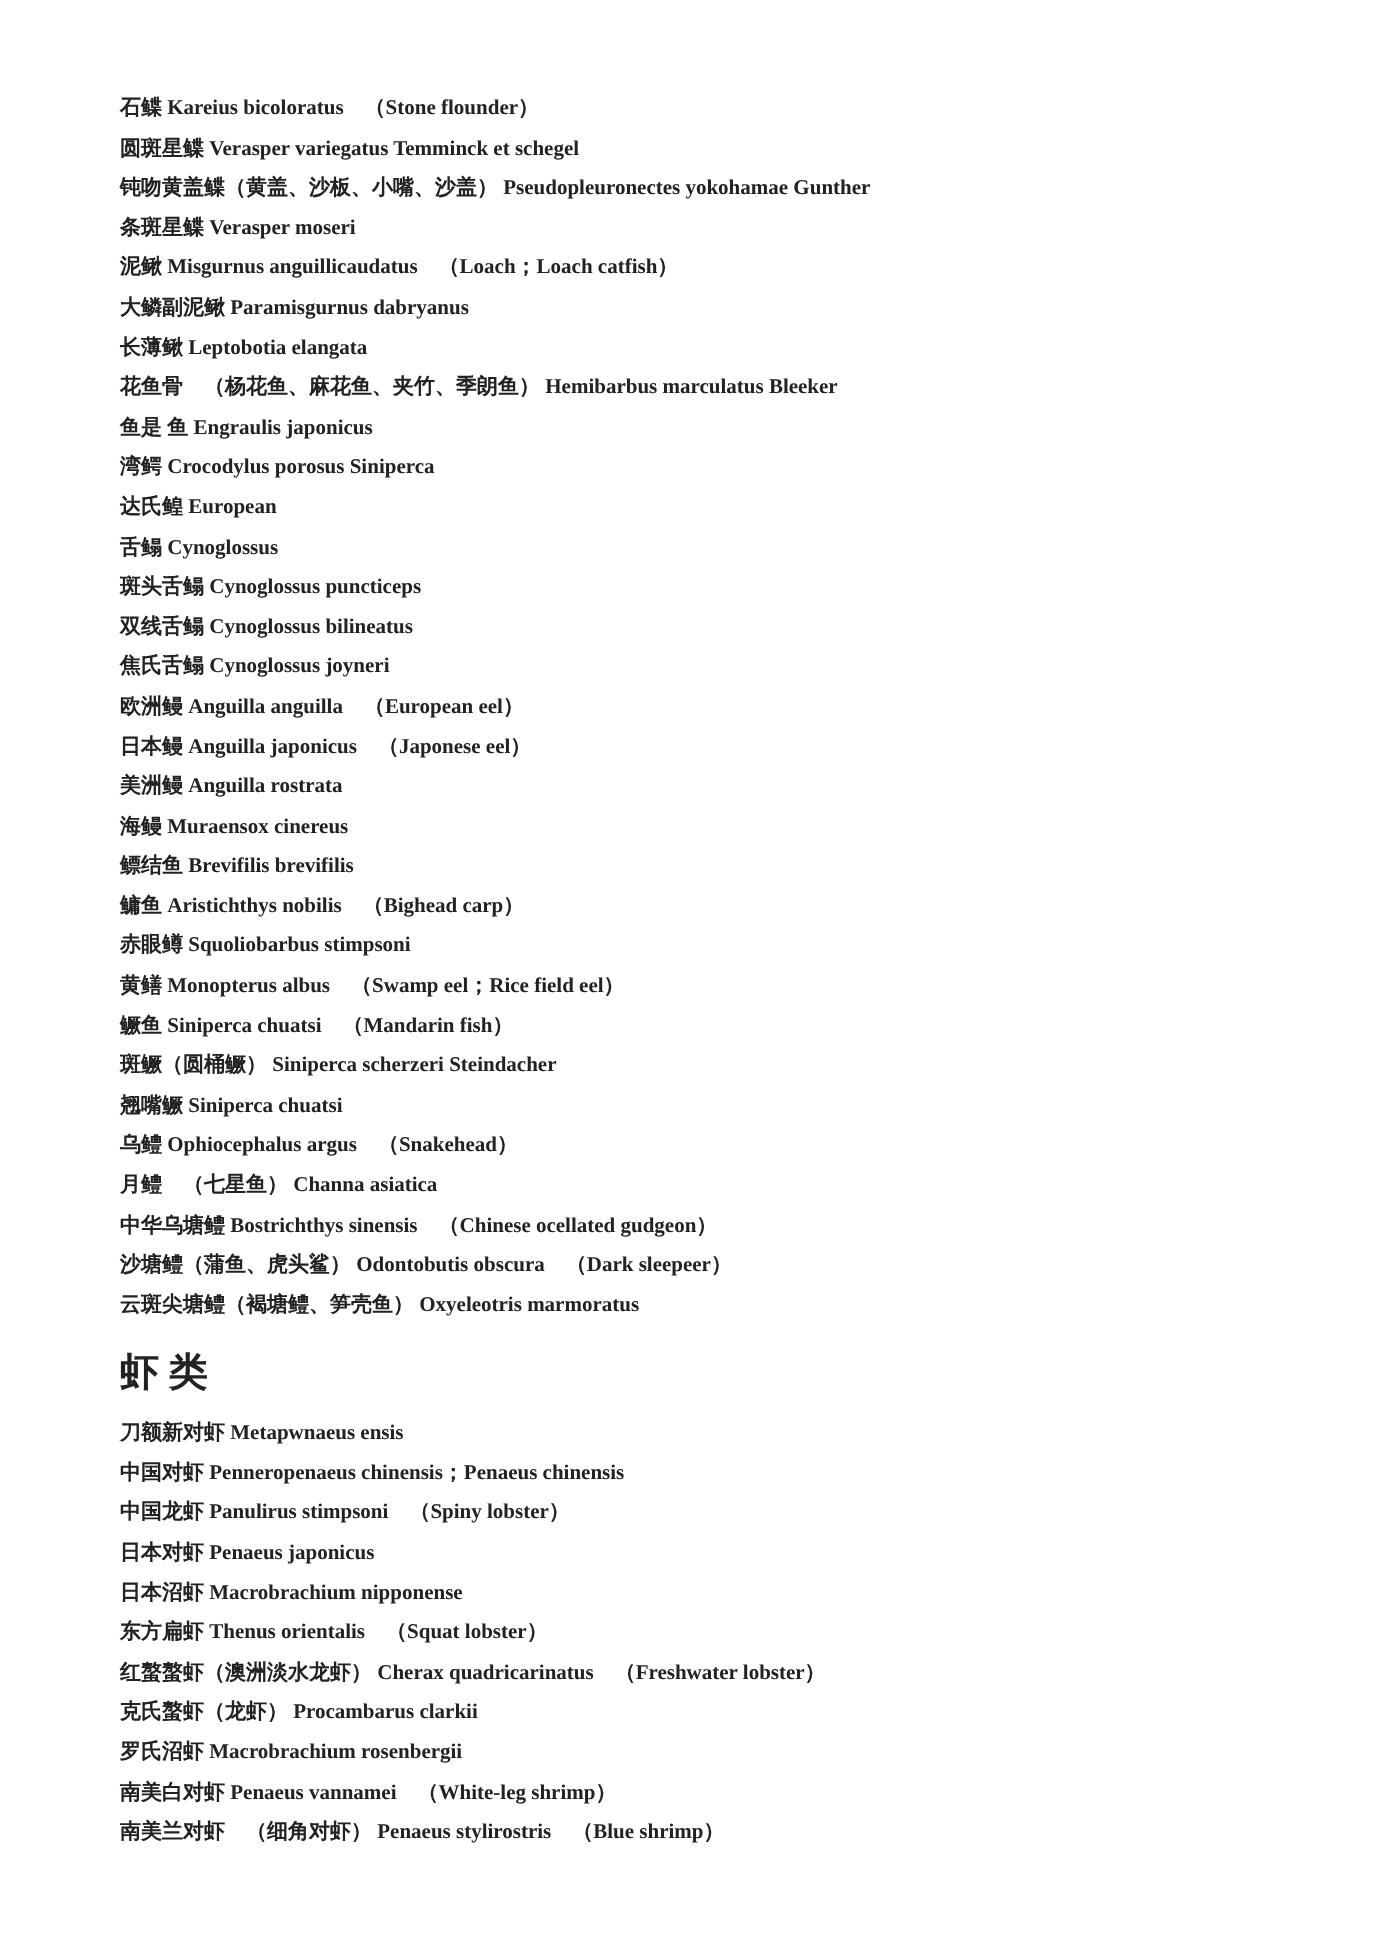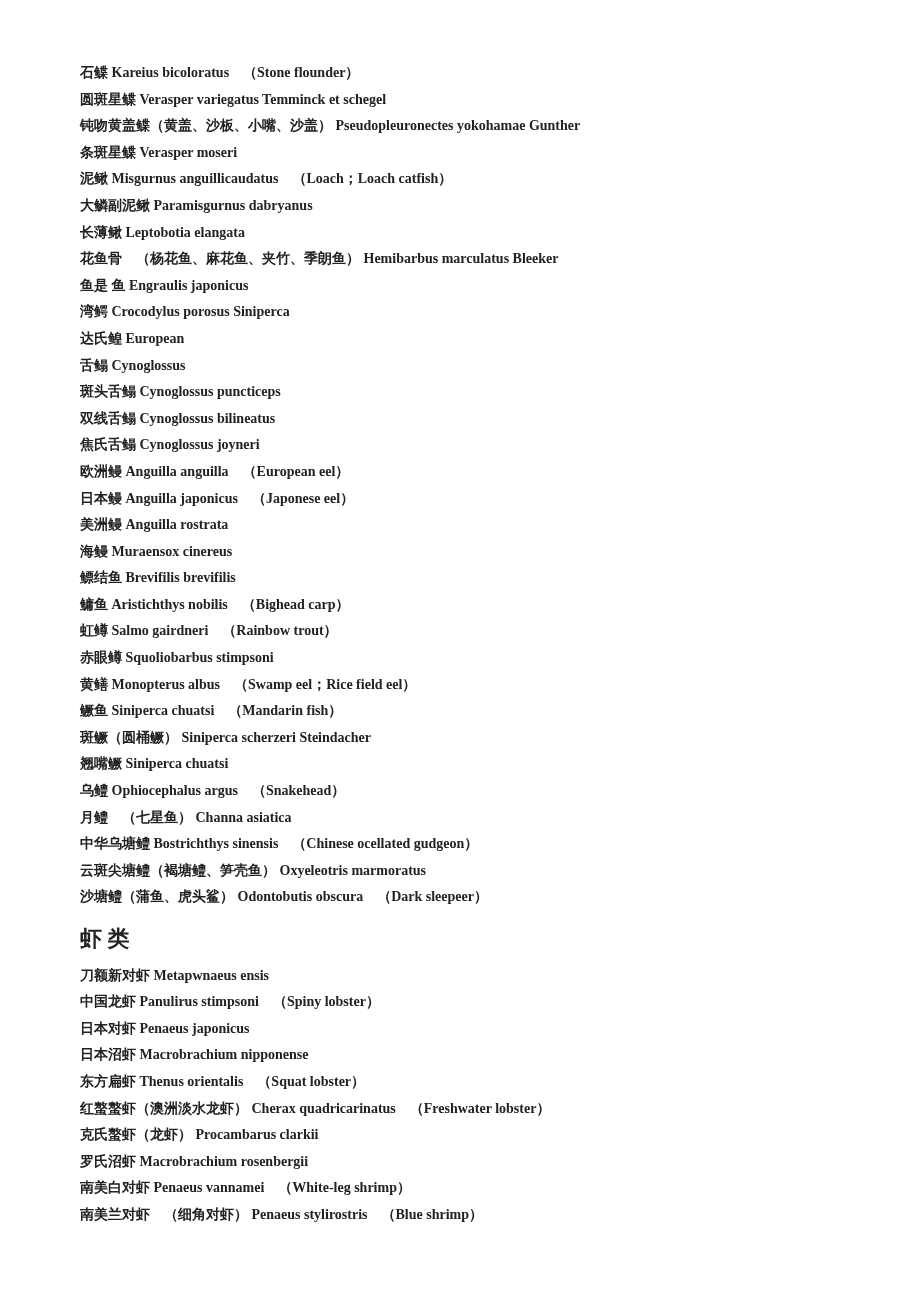--- a/index.html
+++ b/index.html
@@ -17,21 +17,21 @@
     }
     .content-list {
       list-style: none;
     }
     .content-list li {
       margin-bottom: 0px;
       line-height: 1.9;
       font-weight: bold;
     }
     .section-header {
-      font-size: 22px;
+      font-size: 26px;
       font-weight: bold;
       margin-top: 8px;
       margin-bottom: 4px;
       line-height: 1.8;
     }
   </style>
 </head>
 <body>
 
 <ul class="content-list">
@@ -49,37 +49,37 @@
     <li>舌鳎 Cynoglossus</li>
     <li>斑头舌鳎 Cynoglossus puncticeps</li>
     <li>双线舌鳎 Cynoglossus bilineatus</li>
     <li>焦氏舌鳎 Cynoglossus joyneri</li>
     <li>欧洲鳗 Anguilla anguilla　（European eel）</li>
     <li>日本鳗 Anguilla japonicus　（Japonese eel）</li>
     <li>美洲鳗 Anguilla rostrata</li>
     <li>海鳗 Muraensox cinereus</li>
     <li>鳔结鱼 Brevifilis brevifilis</li>
     <li>鳙鱼 Aristichthys nobilis　（Bighead carp）</li>
-    <li>虹鳟 Salmo gairdneri　（Rainbow trout）</li>
     <li>赤眼鳟 Squoliobarbus stimpsoni</li>
     <li>黄鳝 Monopterus albus　（Swamp eel；Rice field eel）</li>
     <li>鳜鱼 Siniperca chuatsi　（Mandarin fish）</li>
     <li>斑鳜（圆桶鳜）  Siniperca scherzeri Steindacher</li>
     <li>翘嘴鳜 Siniperca chuatsi</li>
     <li>乌鳢 Ophiocephalus argus　（Snakehead）</li>
     <li>月鳢　（七星鱼）  Channa asiatica</li>
     <li>中华乌塘鳢 Bostrichthys sinensis　（Chinese ocellated gudgeon）</li>
+    <li>沙塘鳢（蒲鱼、虎头鲨）  Odontobutis obscura　（Dark sleepeer）</li>
     <li>云斑尖塘鳢（褐塘鳢、笋壳鱼）  Oxyeleotris marmoratus</li>
-    <li>沙塘鳢（蒲鱼、虎头鲨）  Odontobutis obscura　（Dark sleepeer）</li>
   </ul>
 
 <div class="section-header">虾 类</div>
 
 <ul class="content-list">
 <li>刀额新对虾 Metapwnaeus ensis</li>
+    <li>中国对虾 Penneropenaeus chinensis；Penaeus chinensis</li>
     <li>中国龙虾 Panulirus stimpsoni　（Spiny lobster）</li>
     <li>日本对虾 Penaeus japonicus</li>
     <li>日本沼虾 Macrobrachium nipponense</li>
     <li>东方扁虾 Thenus orientalis　（Squat lobster）</li>
     <li>红螯螯虾（澳洲淡水龙虾）  Cherax quadricarinatus　（Freshwater lobster）</li>
     <li>克氏螯虾（龙虾）  Procambarus clarkii</li>
     <li>罗氏沼虾 Macrobrachium rosenbergii</li>
     <li>南美白对虾 Penaeus vannamei　（White-leg shrimp）</li>
     <li>南美兰对虾　（细角对虾）  Penaeus stylirostris　（Blue shrimp）</li>
   </ul>

